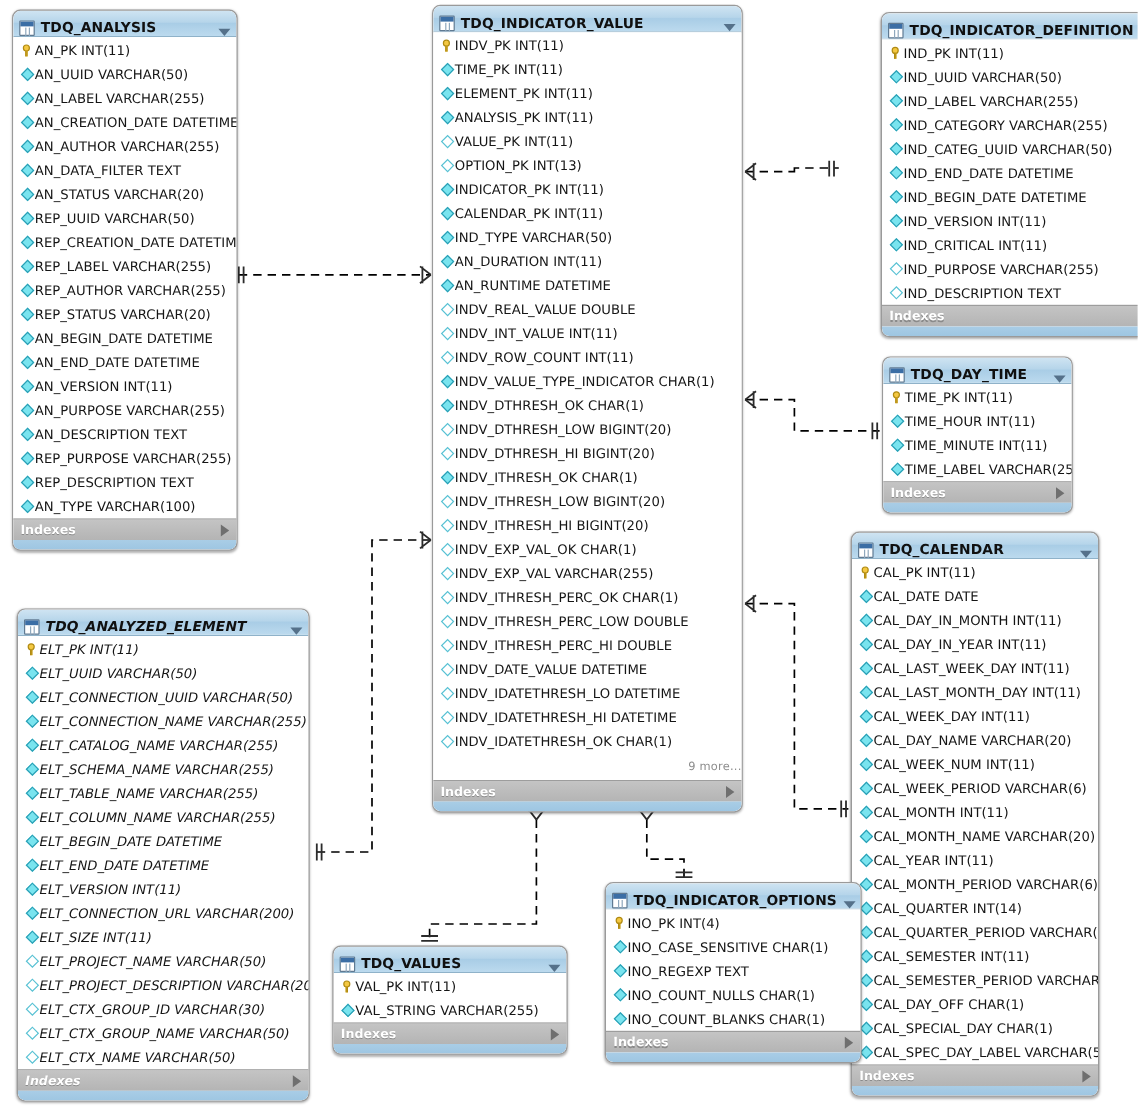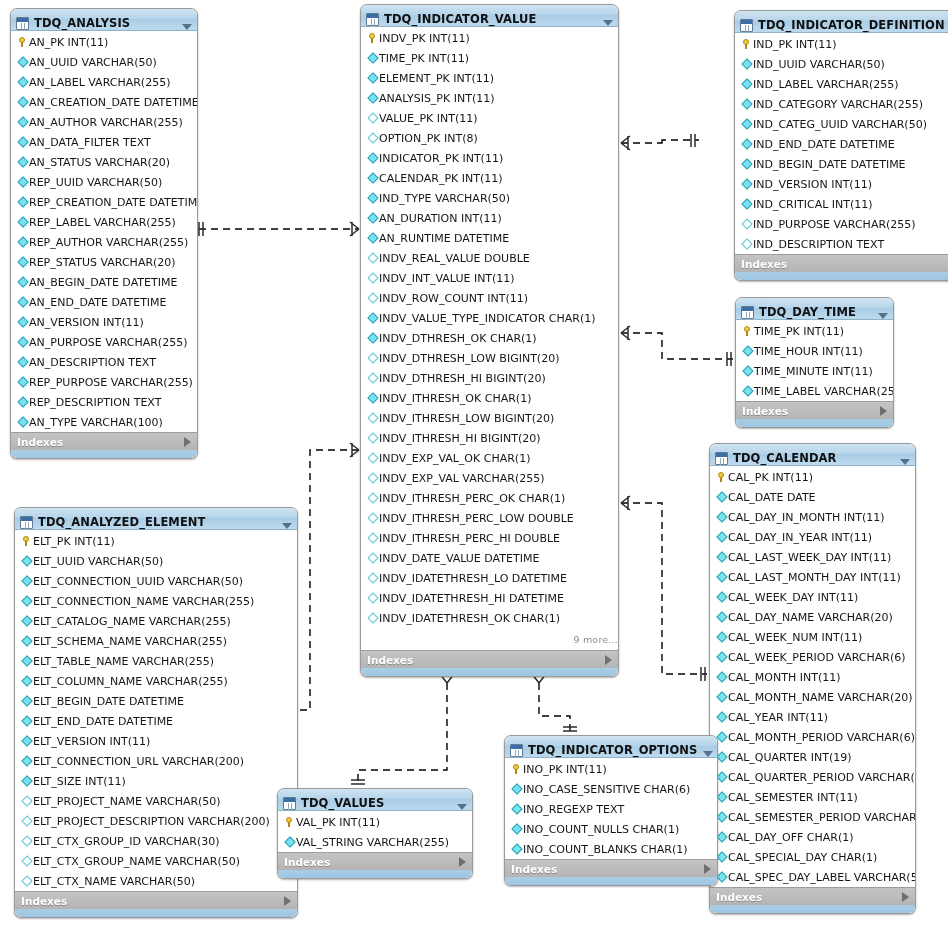--- a/index.html
+++ b/index.html
@@ -323,21 +323,21 @@
         <div class="col">
           <span class="gl">
             <span class="dia hollow"></span>
           </span>
           <span>VALUE_PK INT(11)</span>
         </div>
         <div class="col">
           <span class="gl">
             <span class="dia hollow"></span>
           </span>
-          <span>OPTION_PK INT(8)</span>
+          <span>OPTION_PK INT(13)</span>
         </div>
         <div class="col">
           <span class="gl">
             <span class="dia filled"></span>
           </span>
           <span>INDICATOR_PK INT(11)</span>
         </div>
         <div class="col">
           <span class="gl">
             <span class="dia filled"></span>
@@ -690,21 +690,21 @@
         <div class="col">
           <span class="gl">
             <span class="dia filled"></span>
           </span>
           <span>CAL_MONTH_PERIOD VARCHAR(6)</span>
         </div>
         <div class="col">
           <span class="gl">
             <span class="dia filled"></span>
           </span>
-          <span>CAL_QUARTER INT(19)</span>
+          <span>CAL_QUARTER INT(14)</span>
         </div>
         <div class="col">
           <span class="gl">
             <span class="dia filled"></span>
           </span>
           <span>CAL_QUARTER_PERIOD VARCHAR(5)</span>
         </div>
         <div class="col">
           <span class="gl">
             <span class="dia filled"></span>
@@ -735,21 +735,21 @@
           </span>
           <span>CAL_SPEC_DAY_LABEL VARCHAR(50)</span>
         </div>
       </div>
       <div class="idx">
         <span class="ilabel">Indexes</span>
         <span class="arw"></span>
       </div>
       <div class="foot"></div>
     </div>
-    <div class="tbl" style="left: 14px; top: 507px; width: 284px;">
+    <div class="tbl" style="left: 14px; top: 507px; width: 244px; font-style: italic;">
       <div class="hdr">
         <span class="ticon"></span>
         <span class="tname">TDQ_ANALYZED_ELEMENT</span>
         <span class="caret"></span>
       </div>
       <div class="cols">
         <div class="col">
           <span class="gl">
             <span class="keyg"></span>
           </span>
@@ -894,27 +894,27 @@
       <div class="hdr">
         <span class="ticon"></span>
         <span class="tname">TDQ_INDICATOR_OPTIONS</span>
         <span class="caret"></span>
       </div>
       <div class="cols">
         <div class="col">
           <span class="gl">
             <span class="keyg"></span>
           </span>
-          <span>INO_PK INT(11)</span>
-        </div>
-        <div class="col">
-          <span class="gl">
-            <span class="dia filled"></span>
-          </span>
-          <span>INO_CASE_SENSITIVE CHAR(6)</span>
+          <span>INO_PK INT(4)</span>
+        </div>
+        <div class="col">
+          <span class="gl">
+            <span class="dia filled"></span>
+          </span>
+          <span>INO_CASE_SENSITIVE CHAR(1)</span>
         </div>
         <div class="col">
           <span class="gl">
             <span class="dia filled"></span>
           </span>
           <span>INO_REGEXP TEXT</span>
         </div>
         <div class="col">
           <span class="gl">
             <span class="dia filled"></span>

